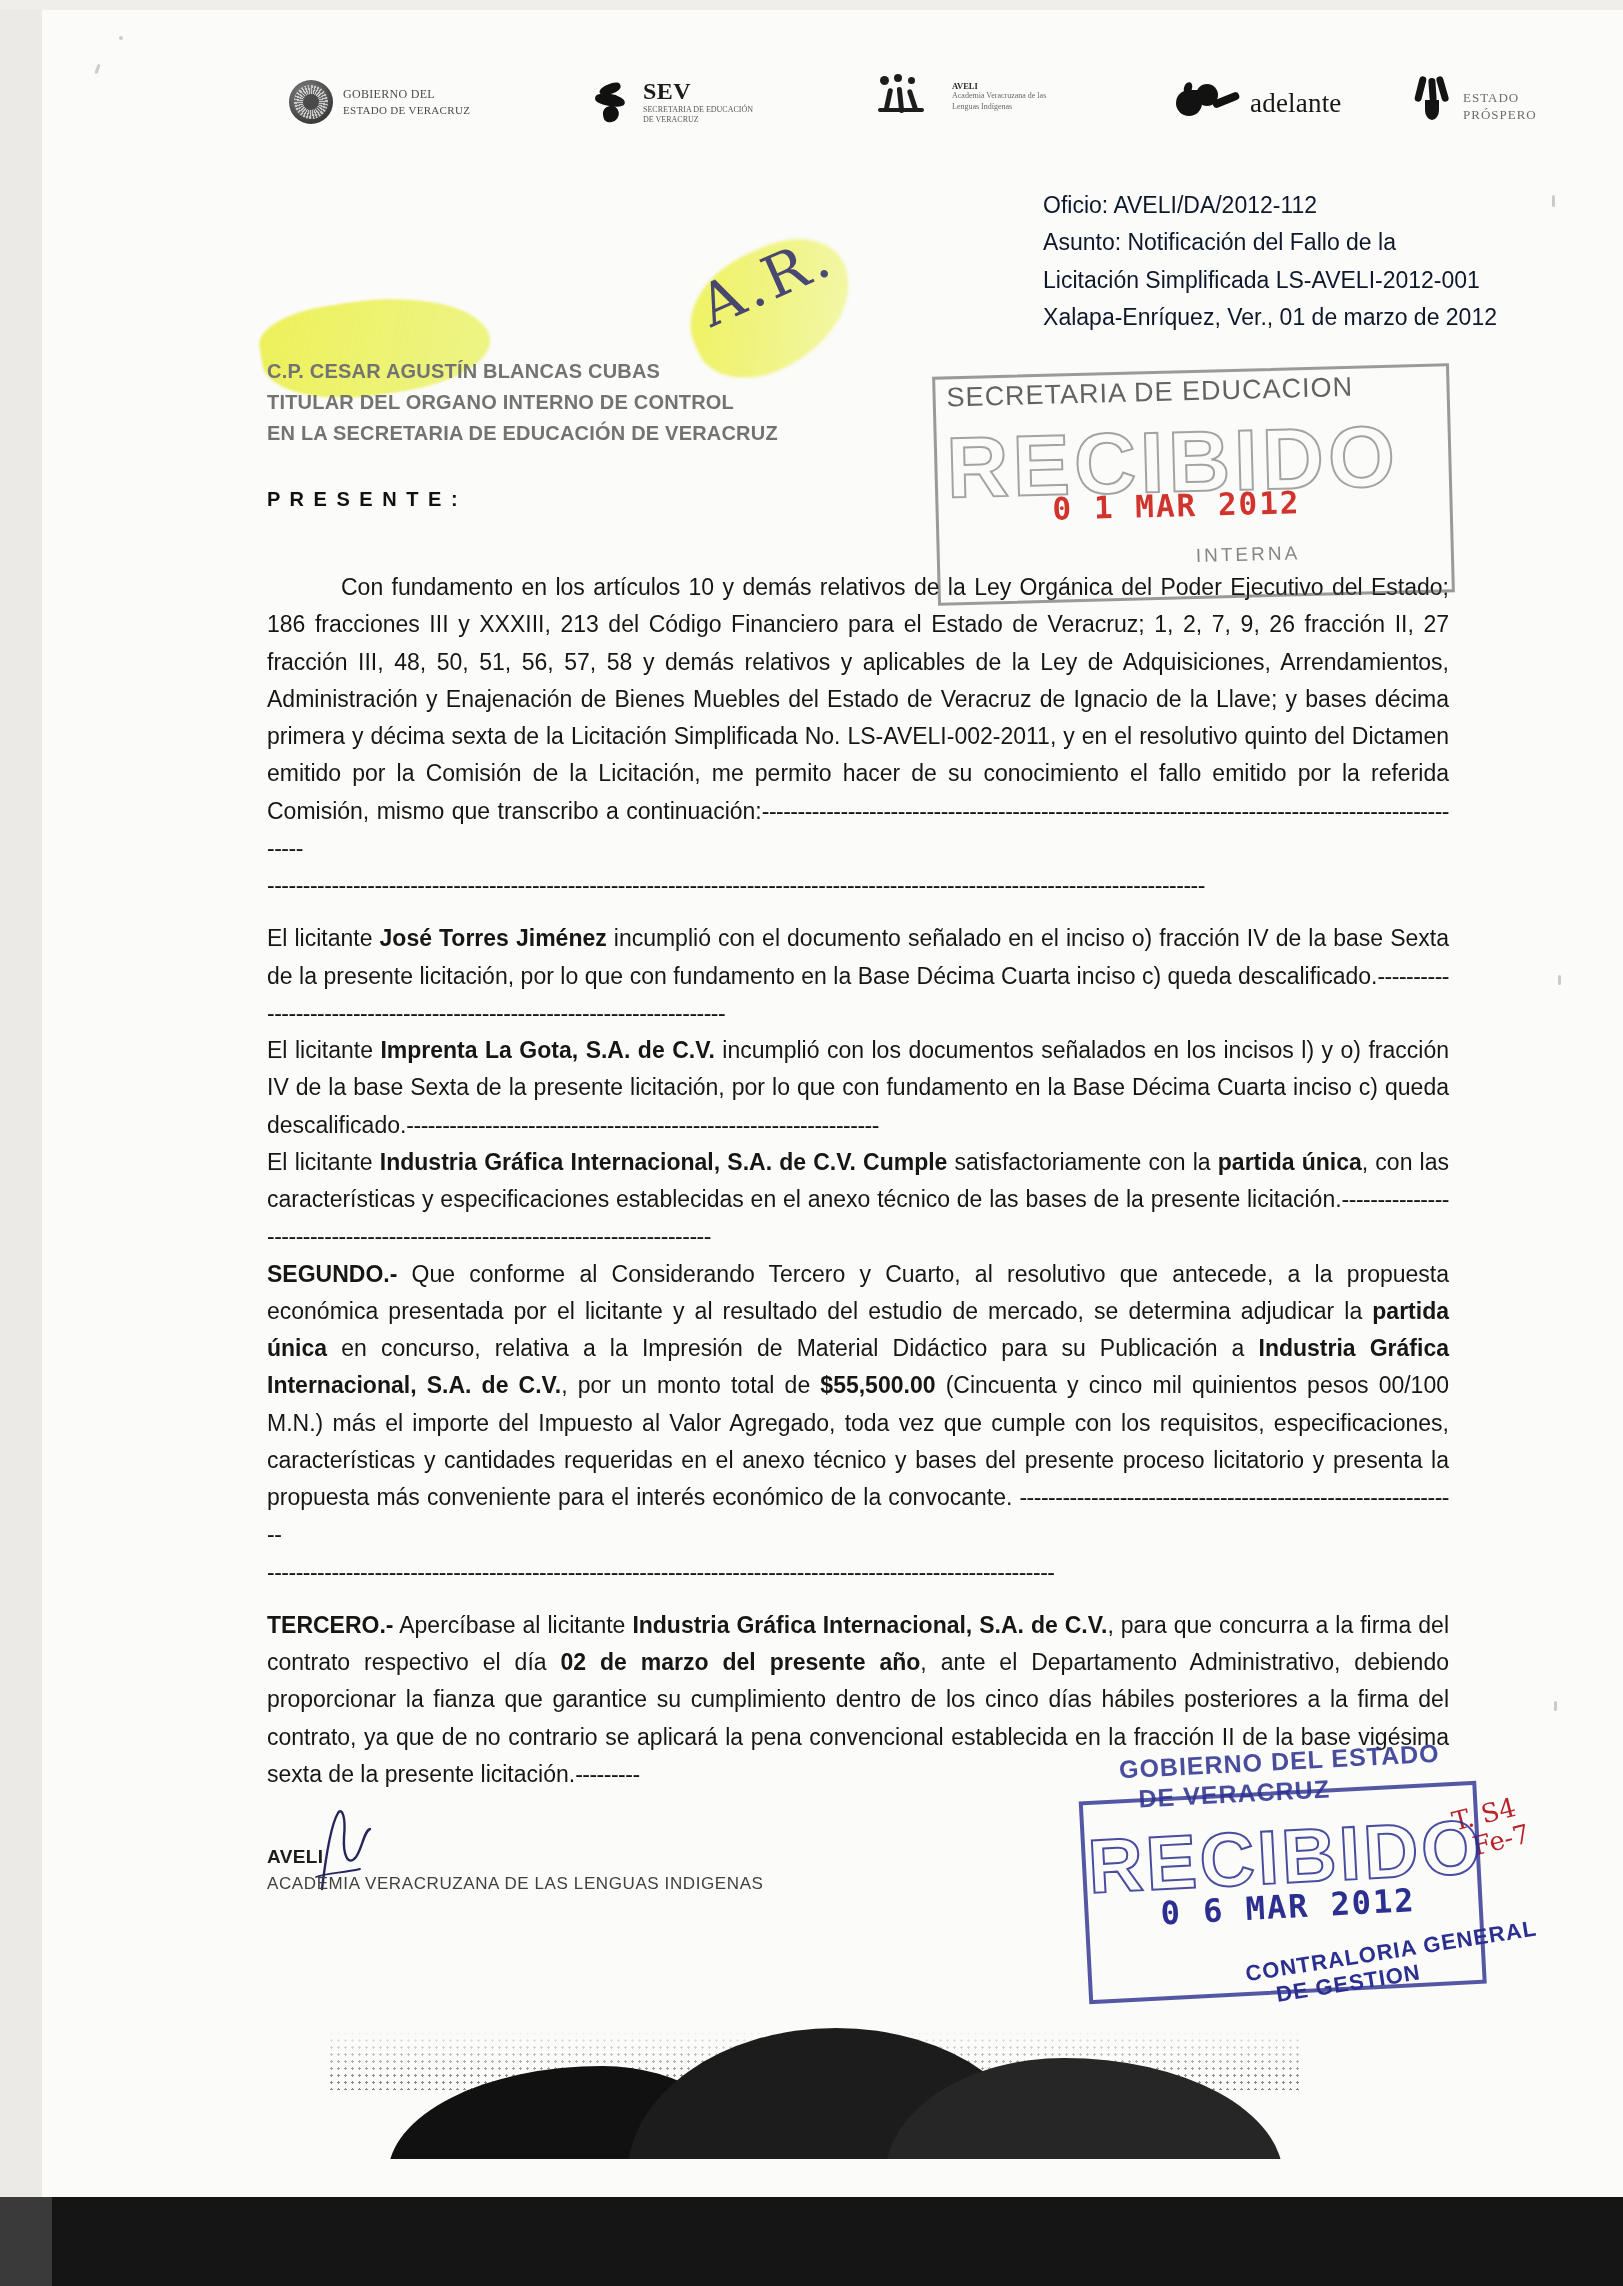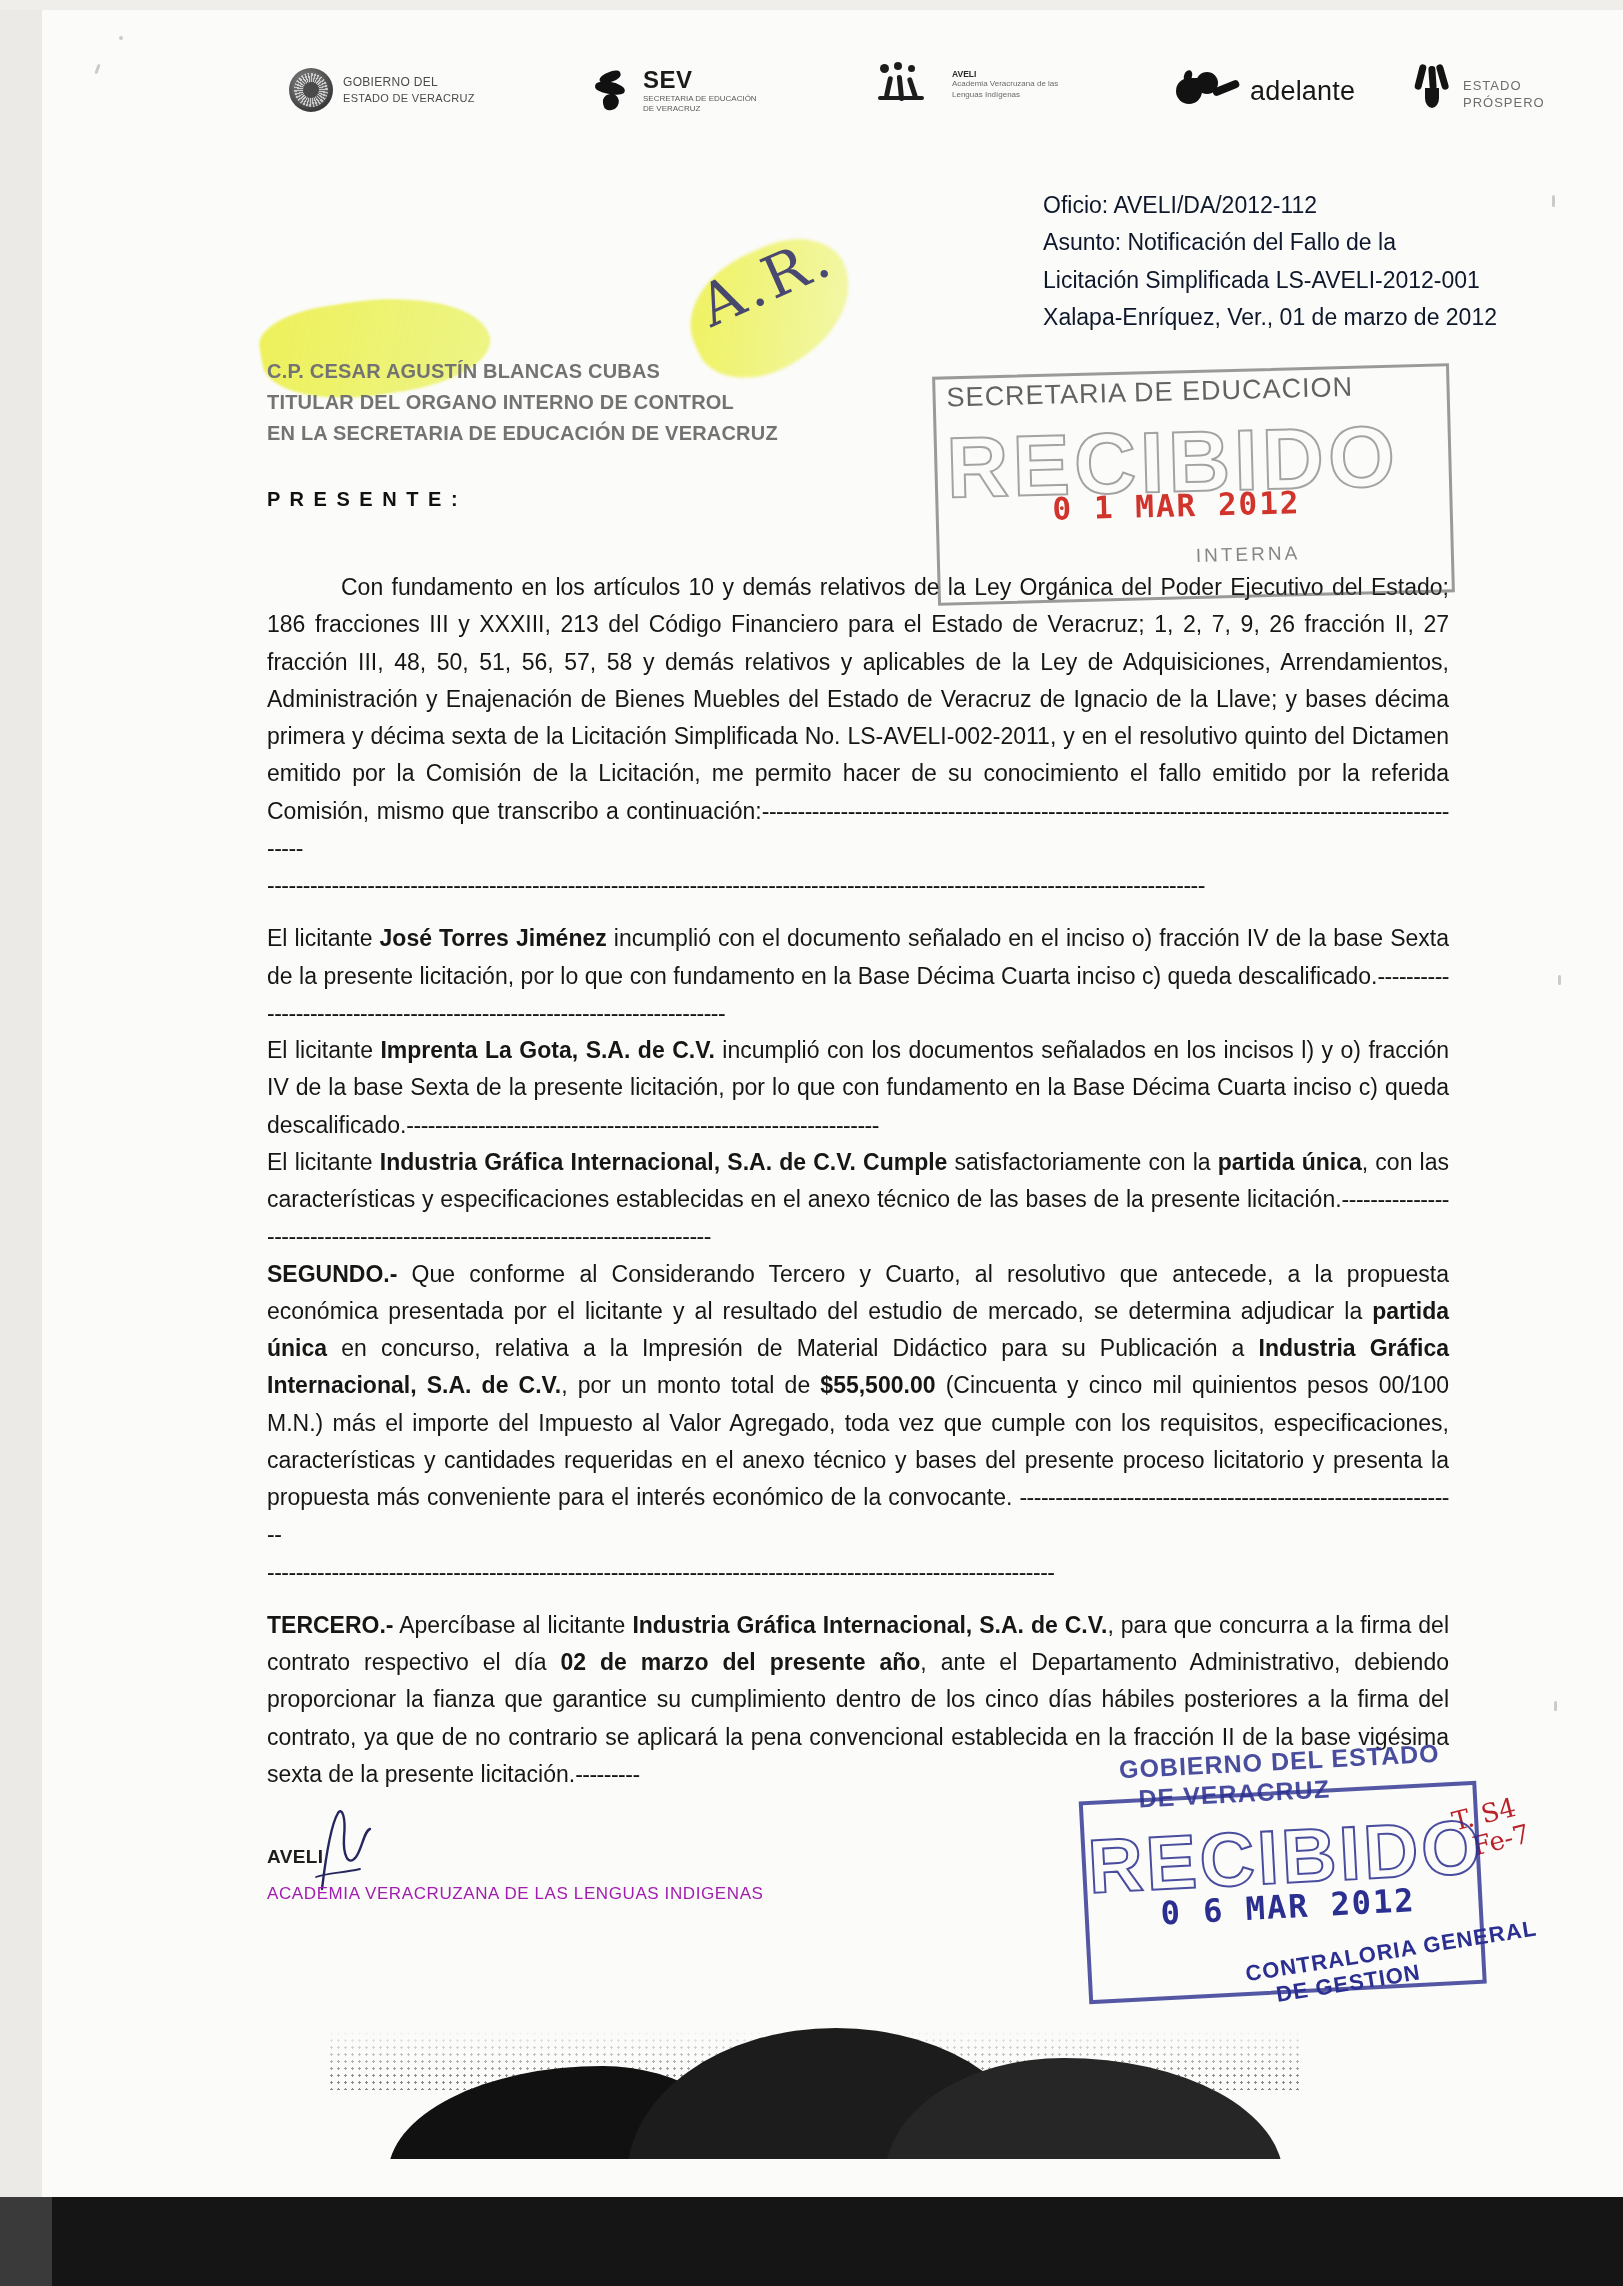--- a/index.html
+++ b/index.html
@@ -19,21 +19,21 @@
   .edge-top{position:absolute;left:0;top:0;width:1624px;height:10px;background:#efeeea;}
   .bottom-black{
     position:absolute;left:0;top:2197px;width:1624px;height:90px;
     background:#151515;
   }
   .bottom-black:after{
     content:"";position:absolute;left:0;top:0;width:52px;height:90px;background:#3a3a3a;
   }
 
   
-  .logos{position:absolute;left:0;top:60px;width:1624px;height:70px;}
+  .logos{position:absolute;left:0;top:72px;width:1624px;height:70px;font-family:Liberation Serif, serif;}
   .logo{position:absolute;display:flex;align-items:center;gap:10px;}
   .logo-text{font-size:12px;color:#4b4b4b;line-height:1.35;letter-spacing:0.3px;}
   .logo-text .l2{font-size:11px;}
 
   .seal{
     width:44px;height:44px;border-radius:50%;
     background:radial-gradient(circle at 40% 35%, #8d8d8d 0%, #5b5b5b 45%, #3c3c3c 70%, #2d2d2d 100%);
     position:relative;
   }
   .seal:before{
@@ -110,21 +110,21 @@
   .content .ind{text-indent:74px;}
   .b{font-weight:bold;}
   .fallo-line{text-align:center;letter-spacing:0.5px;}
   .dashes{letter-spacing:-0.5px;}
   .gap{height:16px;}
 
   .sig-block{
     position:absolute;left:267px;top:1846px;font-size:19px;color:#1d1d1d;
   }
   .sig-block .n1{font-weight:bold;letter-spacing:0.4px;}
-  .sig-block .n2{font-size:17px;color:#a21caf;letter-spacing:0.6px;margin-top:16px;}
+  .sig-block .n2{font-size:17px;color:#404040;letter-spacing:0.6px;margin-top:6px;}
 
   
   .highlight{
     position:absolute;left:261px;top:299px;width:229px;height:96px;
     background:linear-gradient(110deg, rgba(232,236,30,.72), rgba(226,240,40,.55));
     transform:rotate(-9deg);
     filter:blur(1px);
     border-radius:30% 60% 40% 50%;
   }
   .highlight2{

